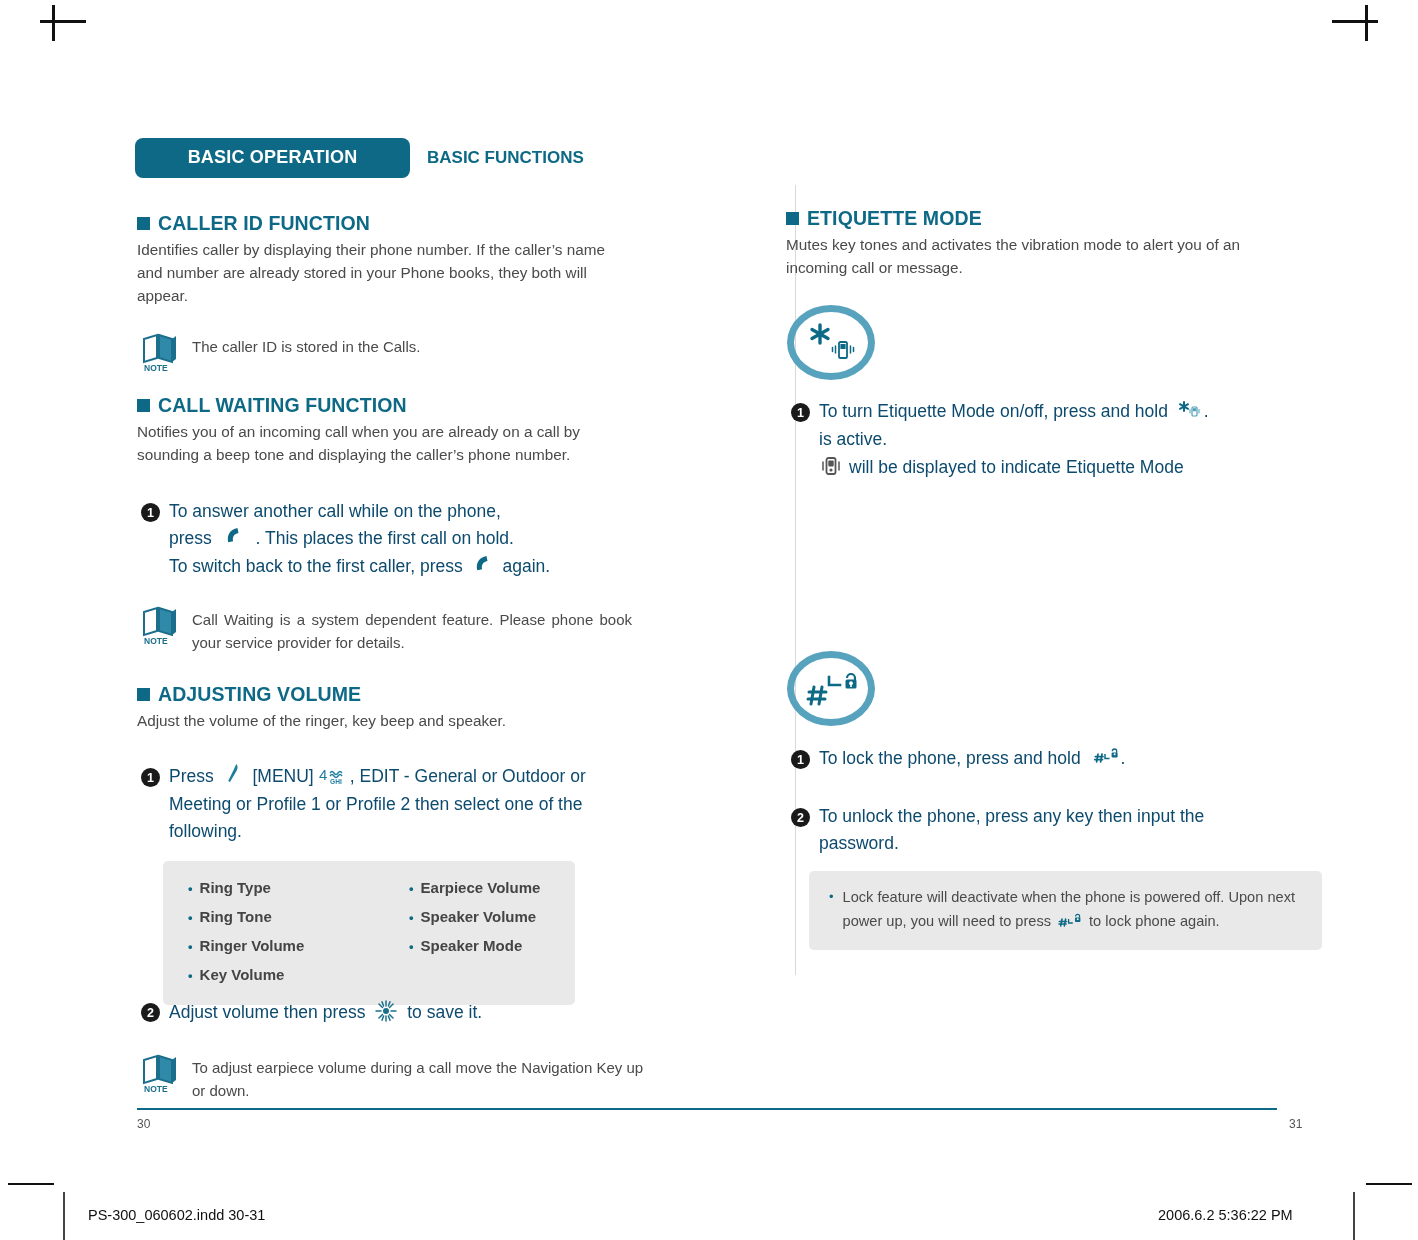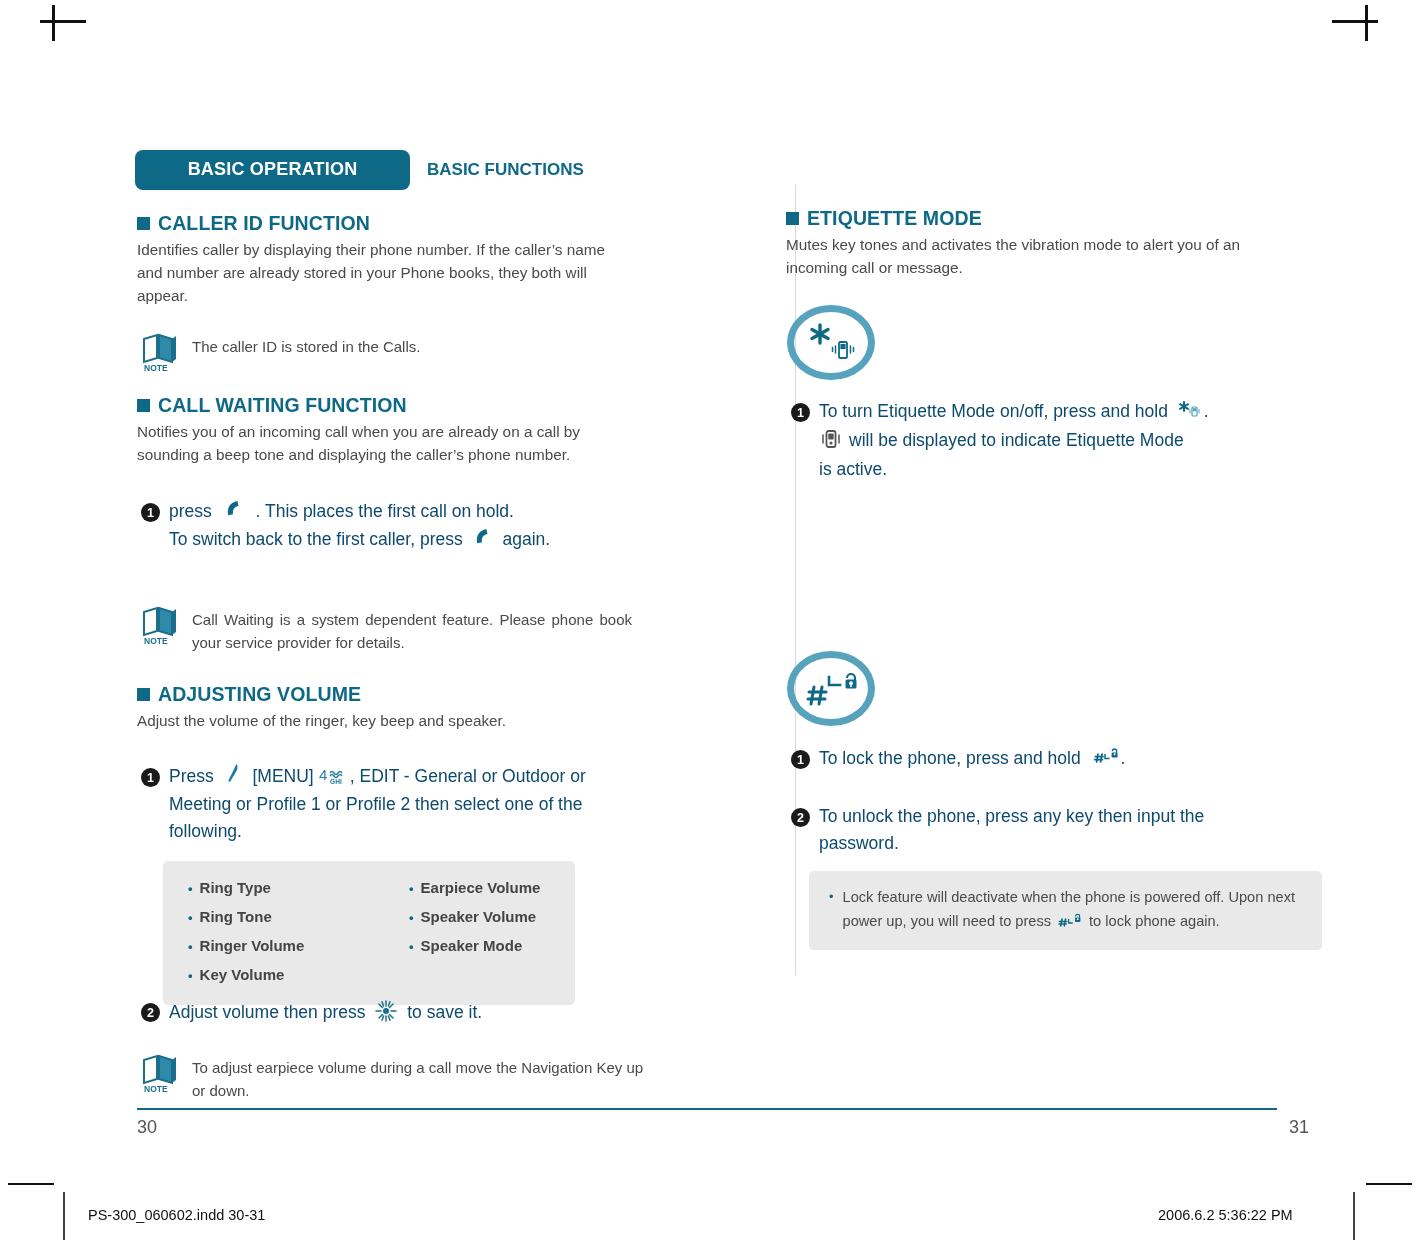--- a/index.html
+++ b/index.html
@@ -35,21 +35,21 @@
     font-weight:bold;font-size:18px;letter-spacing:.2px;
     border-radius:8px;
     padding:9px 20px 10px 20px;
     text-align:center;
     white-space:nowrap;
   }
   .tab-plain{
     color:#0d6985;font-weight:bold;font-size:17px;
     white-space:nowrap;
   }
-  #hdr-left{left:135px;top:150px;}
+  #hdr-left{left:135px;top:138px;}
   #hdr-left .tab-fill{width:235px;}
   #hdr-left .tab-plain{margin-left:17px;}
 
   
   .sec{position:absolute;}
   .sec-title{
     display:flex;align-items:center;
     color:#0d6985;font-weight:bold;font-size:19.5px;
     letter-spacing:.1px;margin-bottom:3px;
   }
@@ -113,21 +113,21 @@
     width:88px;height:75px;border-radius:50%;
     border:7px solid #57a2bd;box-sizing:border-box;
     position:relative;
   }
 
   
   .g{display:inline-block;vertical-align:middle;}
 
   
   .pagerule{position:absolute;height:1.6px;background:#0d6985;}
-  .pagenum{position:absolute;font-size:18px;color:#555;}
+  .pagenum{position:absolute;font-size:12px;color:#555;}
   .footer-txt{
     position:absolute;font-size:14.5px;color:#111;
     font-family:"Liberation Sans", sans-serif;
     white-space:nowrap;
   }
 </style>
 </head>
 <body>
 
 <div class="page">
@@ -174,20 +174,21 @@
       <div class="sec-title">
         <span class="sq"></span>
         <span>CALL WAITING FUNCTION</span>
       </div>
       <p class="body" style="max-width:495px;">Notifies you of an incoming call when you are already on a call by sounding a beep tone and displaying the caller’s phone number.</p>
     </div>
 
     <div class="sec step" style="left:141px;top:498px;width:520px;">
       <div class="num">1</div>
       <div class="step-txt">
+        <div><span>To answer another call while on the phone,</span></div>
         <div>
           <span>press</span>
           <span class="g" style="margin:0 7px;">
             <svg width="20" height="18" viewBox="0 0 20 18">
                 <path d="M3 14 C3 6 8 2 15 2 L15 7 C10 7 8 10 8 14 Z" fill="#0d6985" transform="rotate(-12 10 9)"></path>
               </svg>
           </span>
           <span>.  This places the first call on hold.</span>
         </div>
         <div>
@@ -349,34 +350,34 @@
               </g>
               <rect x="14" y="7" width="5" height="9" rx="1" fill="none" stroke="#4e9fbb" stroke-width="1.2"></rect>
               <rect x="14.9" y="8.2" width="3.2" height="3" fill="#4e9fbb"></rect>
               <g stroke="#4e9fbb" stroke-width="1" stroke-linecap="round">
                 <line x1="12" y1="9.5" x2="12" y2="13"></line>
                   <line x1="21" y1="9.5" x2="21" y2="13"></line>
               </g>
             </svg>
           </span><span>.</span>
         </div>
+        <div><span>is active.</span></div>
         <div>
           <span class="g" style="margin:0 7px 0 1px;position:relative;top:2px;">
             <svg width="22" height="22" viewBox="0 0 22 22">
               <rect x="6.5" y="3" width="9" height="16" rx="2" fill="none" stroke="#555" stroke-width="1.8"></rect>
               <rect x="8.3" y="5.5" width="5.4" height="6" rx="1" fill="#555"></rect>
               <circle cx="11" cy="15" r="1.6" fill="#555"></circle>
               <g stroke="#555" stroke-width="1.5" stroke-linecap="round">
                 <line x1="3" y1="7" x2="3" y2="15"></line>
                   <line x1="19" y1="7" x2="19" y2="15"></line>
               </g>
             </svg>
           </span><span>will be displayed to indicate Etiquette Mode</span>
         </div>
-        <div><span>is active.</span></div>
       </div>
     </div>
 
 
     <div class="sec" style="left:78px;top:651px;">
       <div class="keycircle">
         <span class="g" style="position:absolute;left:12px;top:26px;">
           <svg width="24" height="24" viewBox="0 0 24 24">
             <g stroke="#0d6985" stroke-width="3" stroke-linecap="round">
               <line x1="8" y1="3" x2="5" y2="20"></line>

